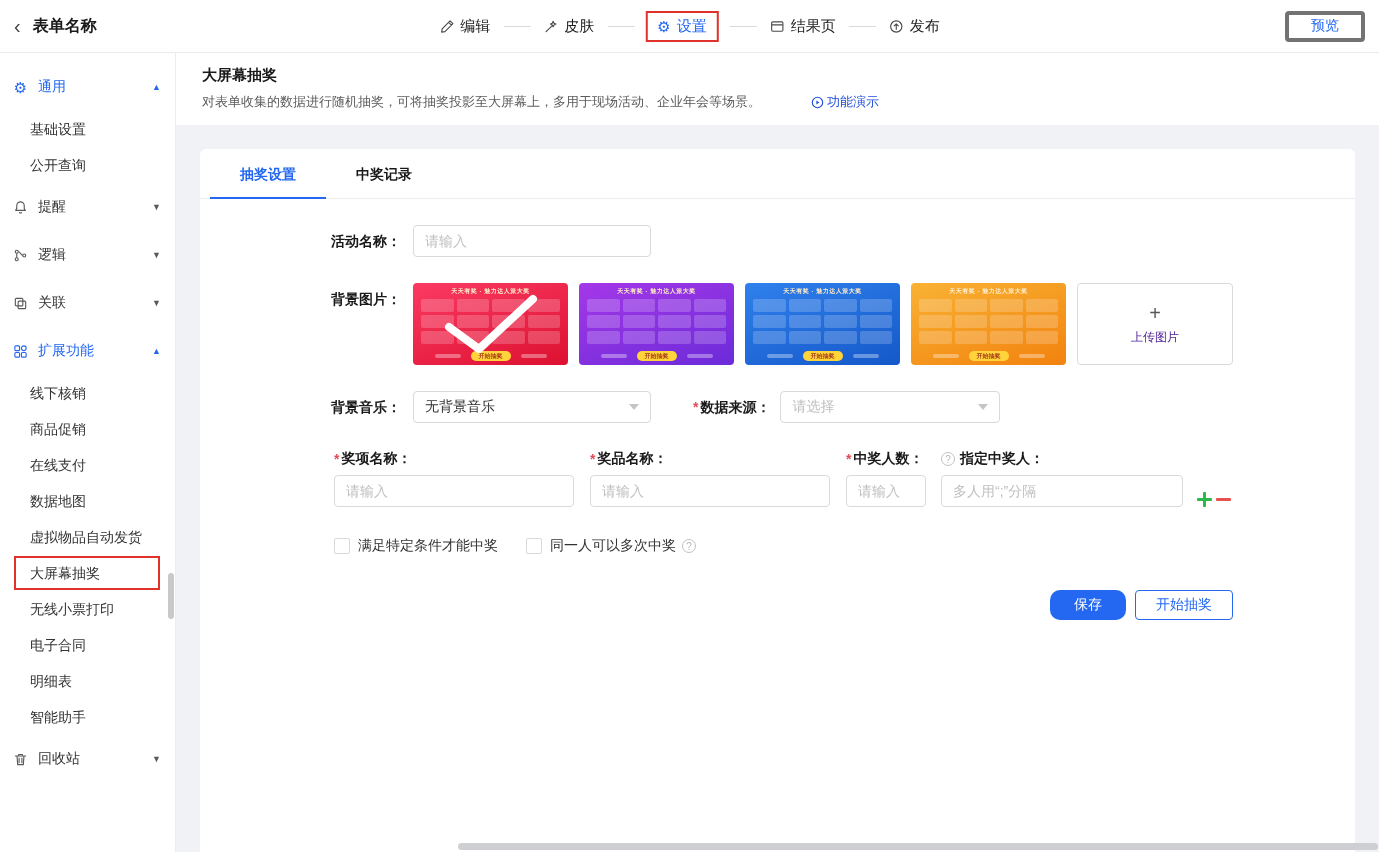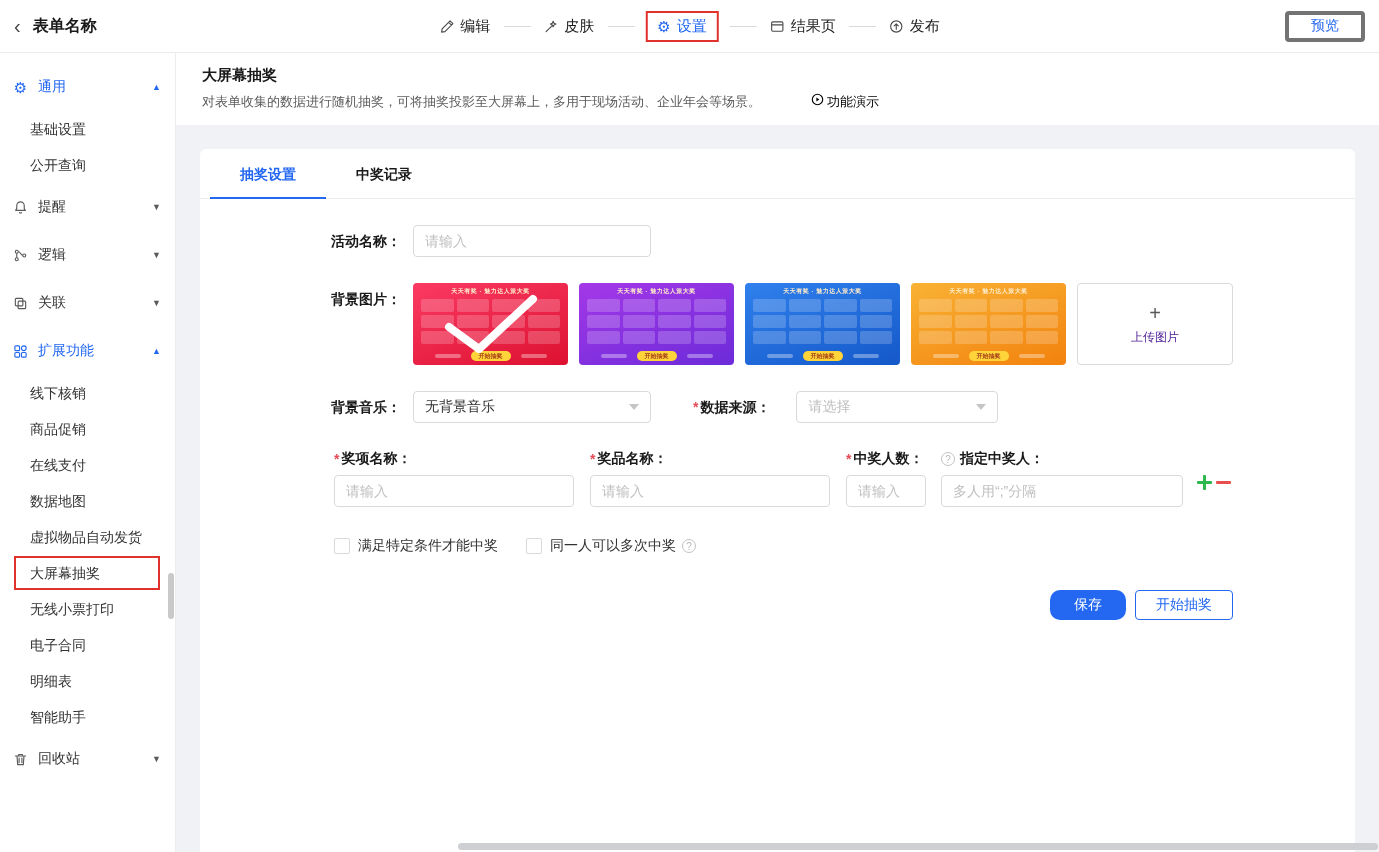--- a/index.html
+++ b/index.html
@@ -42,21 +42,21 @@
   .red-box { position:absolute; top:1px; bottom:1px; left:14px; right:15px;
     border:2px solid #e0312b; pointer-events:none; }
   .sb-scroll { position:absolute; right:1px; top:520px; width:6px; height:46px;
     background:#c9c9c9; border-radius:3px; }
 
   
   .main { flex:1; background:#f0f2f5; position:relative; overflow:hidden; }
   .page-head { background:#fff; padding:13px 26px 14px; }
   .page-title { font-size:15px; font-weight:700; color:#1a1a1a; margin-bottom:8px; }
   .page-desc { font-size:13px; color:#5c5c5c; display:flex; align-items:center;gap:48px; }
-  .demo-link { color:#000000; cursor:pointer; display:inline-flex; align-items:flex-start; gap:3px; margin-left:2px; }
+  .demo-link { color:#1d4ed8; cursor:pointer; display:inline-flex; align-items:center; gap:3px; margin-left:2px; }
   .h-scroll { position:absolute; bottom:2px; left:282px; right:1px; height:7px;
     background:#cdcfd2; border-radius:4px; }
 
   .card { margin:24px 24px 0; background:#fff; border-radius:6px; height:707px; overflow:hidden; }
   .tabs { display:flex; padding-left:10px; border-bottom:1px solid #ececec;align-items:center; }
   .tab { width:116px; text-align:center; padding:17px 0 14px; font-size:14px; font-weight:700;
     color:#1a1a1a; cursor:pointer; position:relative; }
   .tab.active { color:#2468f2; }
   .tab.active::after { content:""; position:absolute; left:0; right:0; bottom:-1px;
     height:2px; background:#2468f2; }
@@ -68,21 +68,21 @@
     font-weight:700; color:#1a1a1a; flex-shrink:0; white-space:nowrap; }
   .txt { height:32px; border:1px solid #d9d9d9; border-radius:4px; padding:0 11px;
     font-size:14px; color:#333; outline:none; font-family:inherit; background:#fff; }
   .txt::placeholder { color:#bfbfbf; }
   .w238 { width:238px; } .w240 { width:240px; } .w80 { width:80px; } .w242 { width:242px; }
   .req { color:#e34d59; margin-right:2px; font-weight:700; }
 
   .select { width:238px; height:32px; border:1px solid #d9d9d9; border-radius:4px;
     display:flex; align-items:center; justify-content:space-between; padding:0 11px;
     background:#fff; cursor:pointer; }
-  .select.w240 { width:202px;margin-left:16px; }
+  .select.w240 { width:220px; }
   .sel-value { font-size:14px; color:#333; font-weight:400; }
   .sel-value.placeholder { color:#bfbfbf; }
   .caret { width:0; height:0; border-left:5px solid transparent; border-right:5px solid transparent;
     border-top:6px solid #c5c5c5; }
   .inline-label { display:flex; align-items:center; line-height:32px; font-weight:700;
     color:#1a1a1a; margin:0 10px 0 42px; white-space:nowrap; }
 
   
   .thumbs { display:flex; gap:11px; }
   .thumb { width:155px; height:82px; border-radius:4px; position:relative; overflow:hidden;
@@ -104,21 +104,21 @@
     justify-content:center; cursor:pointer; }
   .u-plus { font-size:20px; color:#595959; line-height:1; margin-bottom:6px; font-weight:400; }
   .u-text { font-size:12px; color:#4c1d95; }
 
   
   .row4 { margin-left:134px; margin-bottom:0; }
   .fgroup { margin-right:16px; }
   .fgroup.last { margin-right:0; }
   .glabel { display:flex; align-items:center; font-weight:700; color:#1a1a1a;
     margin-bottom:6px; height:20px; white-space:nowrap; }
-  .ctrl-line { display:flex; align-items:flex-start; }
+  .ctrl-line { display:flex; align-items:flex-end; }
   .qmark { width:14px; height:14px; border:1px solid #c2c2c2; border-radius:50%;
     color:#b8b8b8; font-size:10px; line-height:13px; text-align:center; display:inline-block;
     margin-right:5px; font-weight:400; }
   .g3 { margin-right:15px; }
   .act-icons { display:flex; align-items:center; gap:4px; margin-left:14px; }
   .add-icon { width:15px; height:15px; position:relative; cursor:pointer; }
   .add-icon::before { content:""; position:absolute; left:0; right:0; top:6px; height:3.4px;
     background:#2db84b; border-radius:1px; }
   .add-icon::after { content:""; position:absolute; top:0; bottom:0; left:6px; width:3.4px;
     background:#2db84b; border-radius:1px; }

